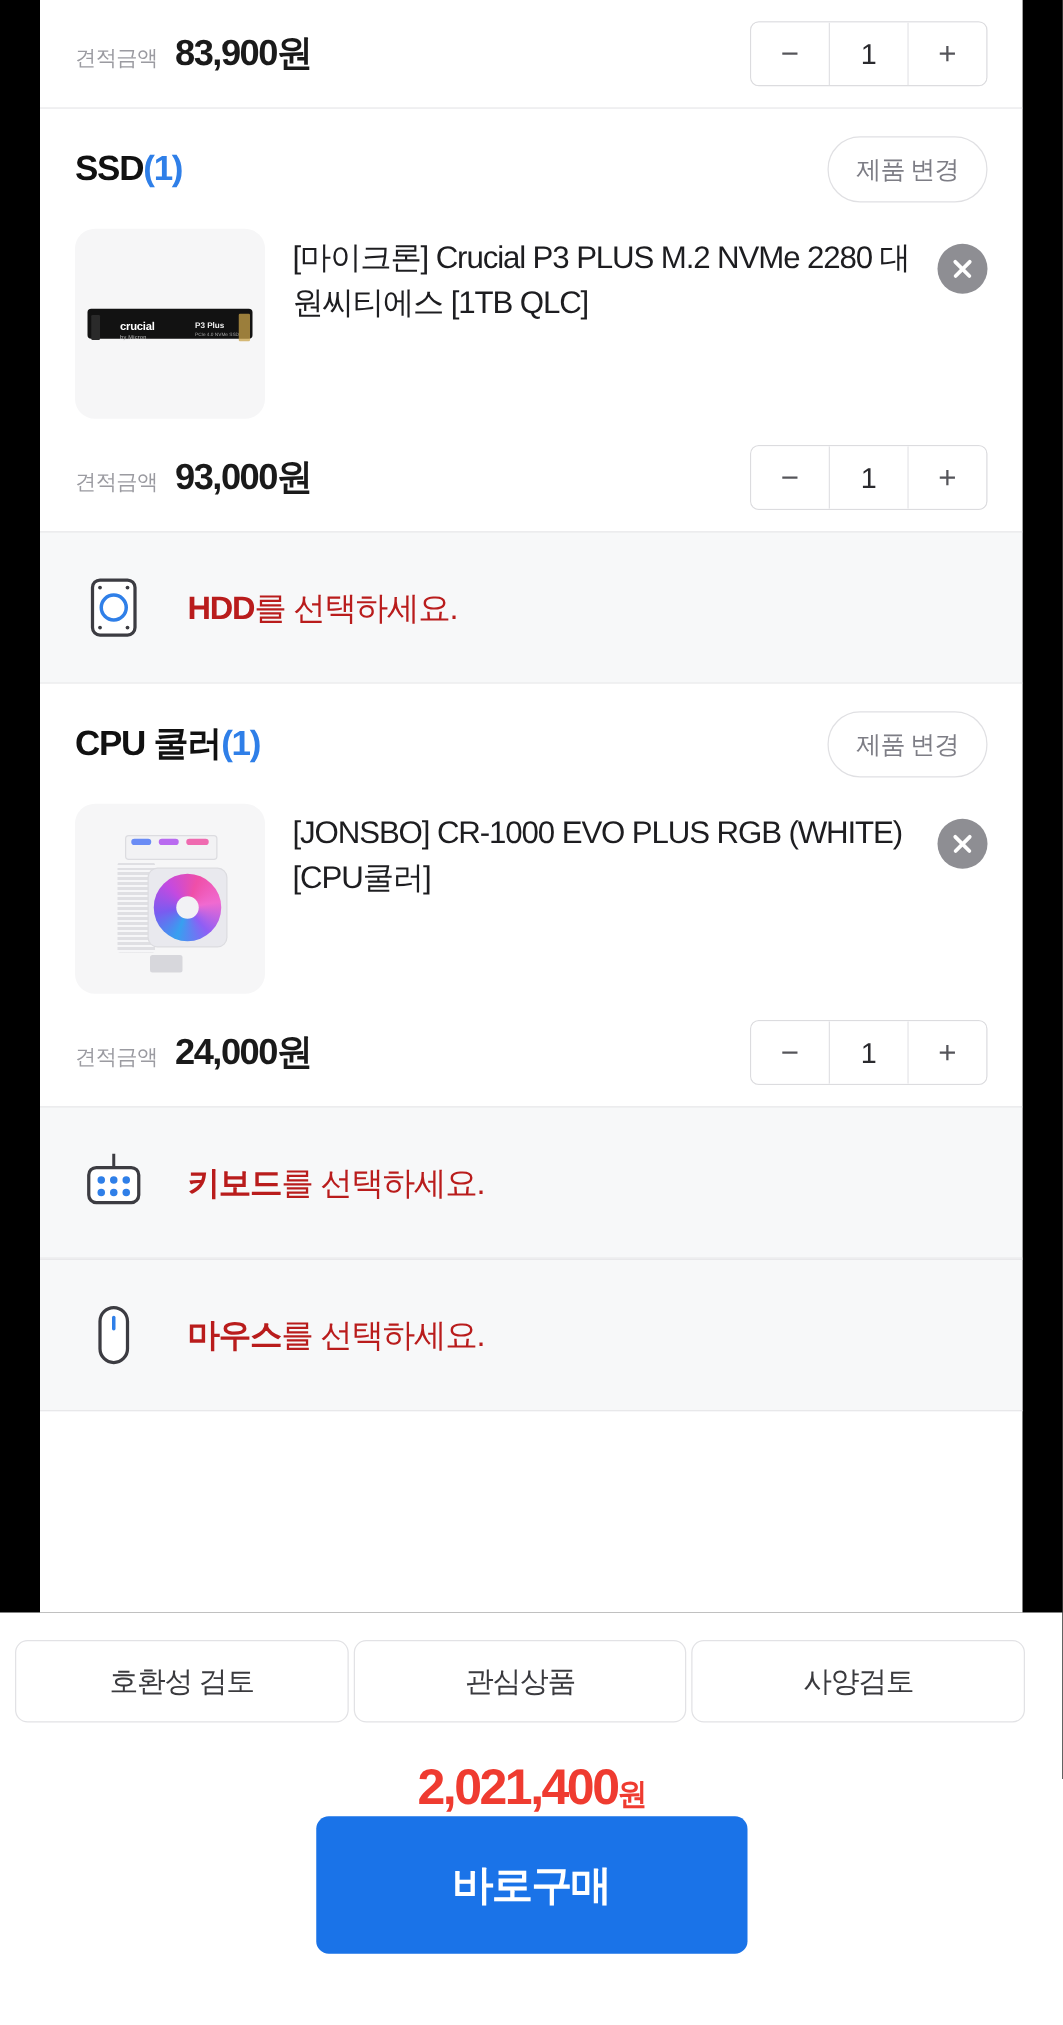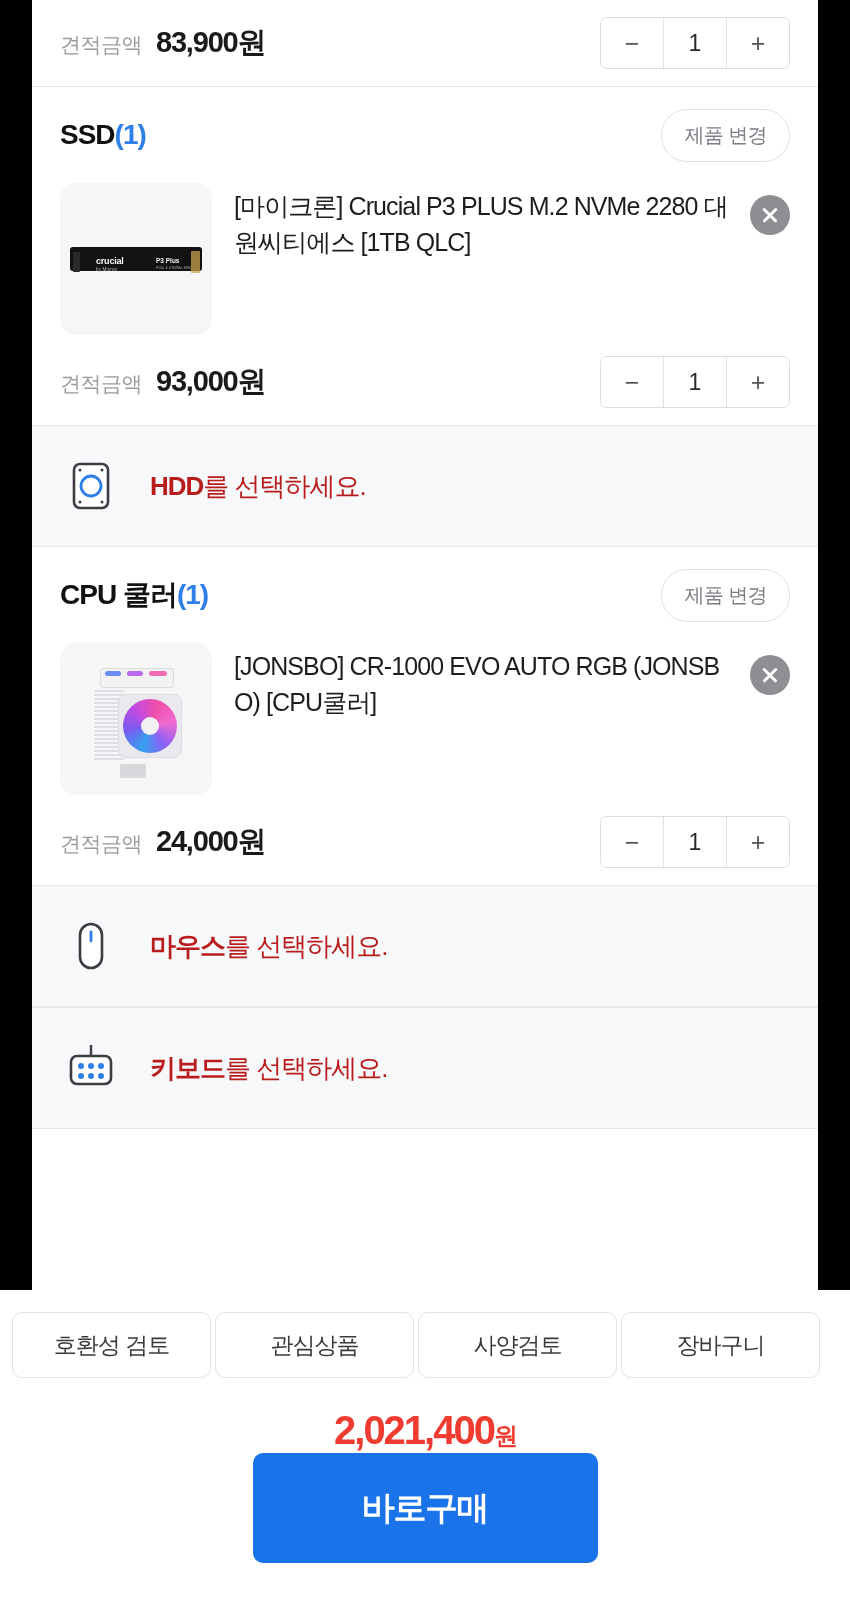--- a/index.html
+++ b/index.html
@@ -20,21 +20,21 @@
 
   .section { background:#fff; }
   .section-gap { height: 1px; background:#e3e3e6; }
 
   
   .price-row {
     display:flex; align-items:center; justify-content:space-between;
     padding: 0 28px; height: 86px;
   }
   .price-left { display:flex; align-items:baseline; gap:14px; }
-  .price-label { font-size:21px; color:#9b9ba1; letter-spacing:-0.5px; }
+  .price-label { font-size:17px; color:#9b9ba1; letter-spacing:-0.5px; }
   .price-value { font-size:29px; font-weight:700; color:#1a1a1a; letter-spacing:-1.2px; }
 
   .stepper {
     display:flex; align-items:stretch; height:52px;
     border:1px solid #dcdcdf; border-radius:7px; overflow:hidden; background:#fff;
   }
   .stepper button, .stepper .qty {
     background:#fff; border:none; width:62px;
     display:flex; align-items:center; justify-content:center;
     font-size:25px; color:#55555a; font-family:inherit;
@@ -45,21 +45,21 @@
   
   .cat-header {
     display:flex; align-items:center; justify-content:space-between;
     padding: 0 28px; height:96px;
   }
   .cat-title { font-size:28px; font-weight:700; color:#111; letter-spacing:-1px; }
   .cat-title .count { color:#2f7fe8; }
   .change-btn {
     border:1px solid #e0e0e3; background:#fff; border-radius:26px;
     padding: 12px 22px; font-size:20px; color:#7d7d85;
-    font-family:Liberation Sans, sans-serif; letter-spacing:-0.6px; cursor:pointer;
+    font-family:Liberation Serif, serif; letter-spacing:-0.6px; cursor:pointer;
   }
 
   
   .product-row { display:flex; padding: 0 28px 4px 28px; gap:22px; align-items:flex-start; }
   .thumb {
     width:152px; height:152px; border-radius:16px; background:#f6f6f7;
     flex:0 0 152px; position:relative; overflow:hidden;
   }
   .pname {
     flex:1; font-size:25px; line-height:1.42; color:#1d1d20;
@@ -226,71 +226,70 @@
               <span class="rgb" style="left:26px;width:16px;background:#b96af0;"></span>
               <span class="rgb" style="left:48px;width:18px;background:#ef6ab0;"></span>
             </div>
             <div class="cooler-fan">
                 <div class="ring"></div>
                 <div class="hub"></div>
               </div>
             <div class="cooler-foot"></div>
           </div>
         </div>
-        <div class="pname">[JONSBO] CR-1000 EVO AUTO RGB (JONSBO) [CPU쿨러]</div>
+        <div class="pname">[JONSBO] CR-1000 EVO PLUS RGB (WHITE) [CPU쿨러]</div>
         <button class="remove-btn"></button>
       </div>
 
       <div class="price-row">
         <div class="price-left">
           <span class="price-label">견적금액</span>
           <span class="price-value">24,000원</span>
         </div>
         <div class="stepper">
           <button>−</button>
           <div class="qty">1</div>
           <button>+</button>
         </div>
       </div>
-    </div>
-
-    <div class="empty-slot">
-      <span class="slot-icon">
-        <svg width="54" height="54" viewBox="0 0 54 54">
-          <rect x="16" y="5" width="22" height="44" rx="11" fill="#fff" stroke="#3c3c42" stroke-width="2.6"></rect>
-          <line x1="27" y1="13" x2="27" y2="22" stroke="#2f7fe8" stroke-width="2.8" stroke-linecap="round"></line>
-        </svg>
-      </span>
-      <span class="empty-text"><b>마우스</b><span>를 선택하세요.</span></span>
     </div>
 
     <div class="empty-slot">
       <span class="slot-icon">
         <svg width="54" height="54" viewBox="0 0 54 54">
           <line x1="27" y1="4" x2="27" y2="15" stroke="#3c3c42" stroke-width="2.4"></line>
           <rect x="7" y="15" width="40" height="28" rx="6" fill="#fff" stroke="#3c3c42" stroke-width="2.6"></rect>
           <circle cx="17" cy="25" r="3" fill="#2f7fe8"></circle>
           <circle cx="27" cy="25" r="3" fill="#2f7fe8"></circle>
           <circle cx="37" cy="25" r="3" fill="#2f7fe8"></circle>
           <circle cx="17" cy="35" r="3" fill="#2f7fe8"></circle>
           <circle cx="27" cy="35" r="3" fill="#2f7fe8"></circle>
           <circle cx="37" cy="35" r="3" fill="#2f7fe8"></circle>
         </svg>
       </span>
       <span class="empty-text"><b>키보드</b><span>를 선택하세요.</span></span>
     </div>
 
+    <div class="empty-slot">
+      <span class="slot-icon">
+        <svg width="54" height="54" viewBox="0 0 54 54">
+          <rect x="16" y="5" width="22" height="44" rx="11" fill="#fff" stroke="#3c3c42" stroke-width="2.6"></rect>
+          <line x1="27" y1="13" x2="27" y2="22" stroke="#2f7fe8" stroke-width="2.8" stroke-linecap="round"></line>
+        </svg>
+      </span>
+      <span class="empty-text"><b>마우스</b><span>를 선택하세요.</span></span>
+    </div>
+
   </div>
 
   <div class="bottom-bar">
     <div class="quick-actions">
       <button class="quick-btn">호환성 검토</button>
       <button class="quick-btn">관심상품</button>
       <button class="quick-btn">사양검토</button>
-      <button class="quick-btn">장바구니</button>
     </div>
     <div class="checkout">
       <div class="total"><span>2,021,400</span><span class="won">원</span></div>
       <button class="buy-btn">바로구매</button>
     </div>
   </div>
 
 </div>
 
 </body></html>

